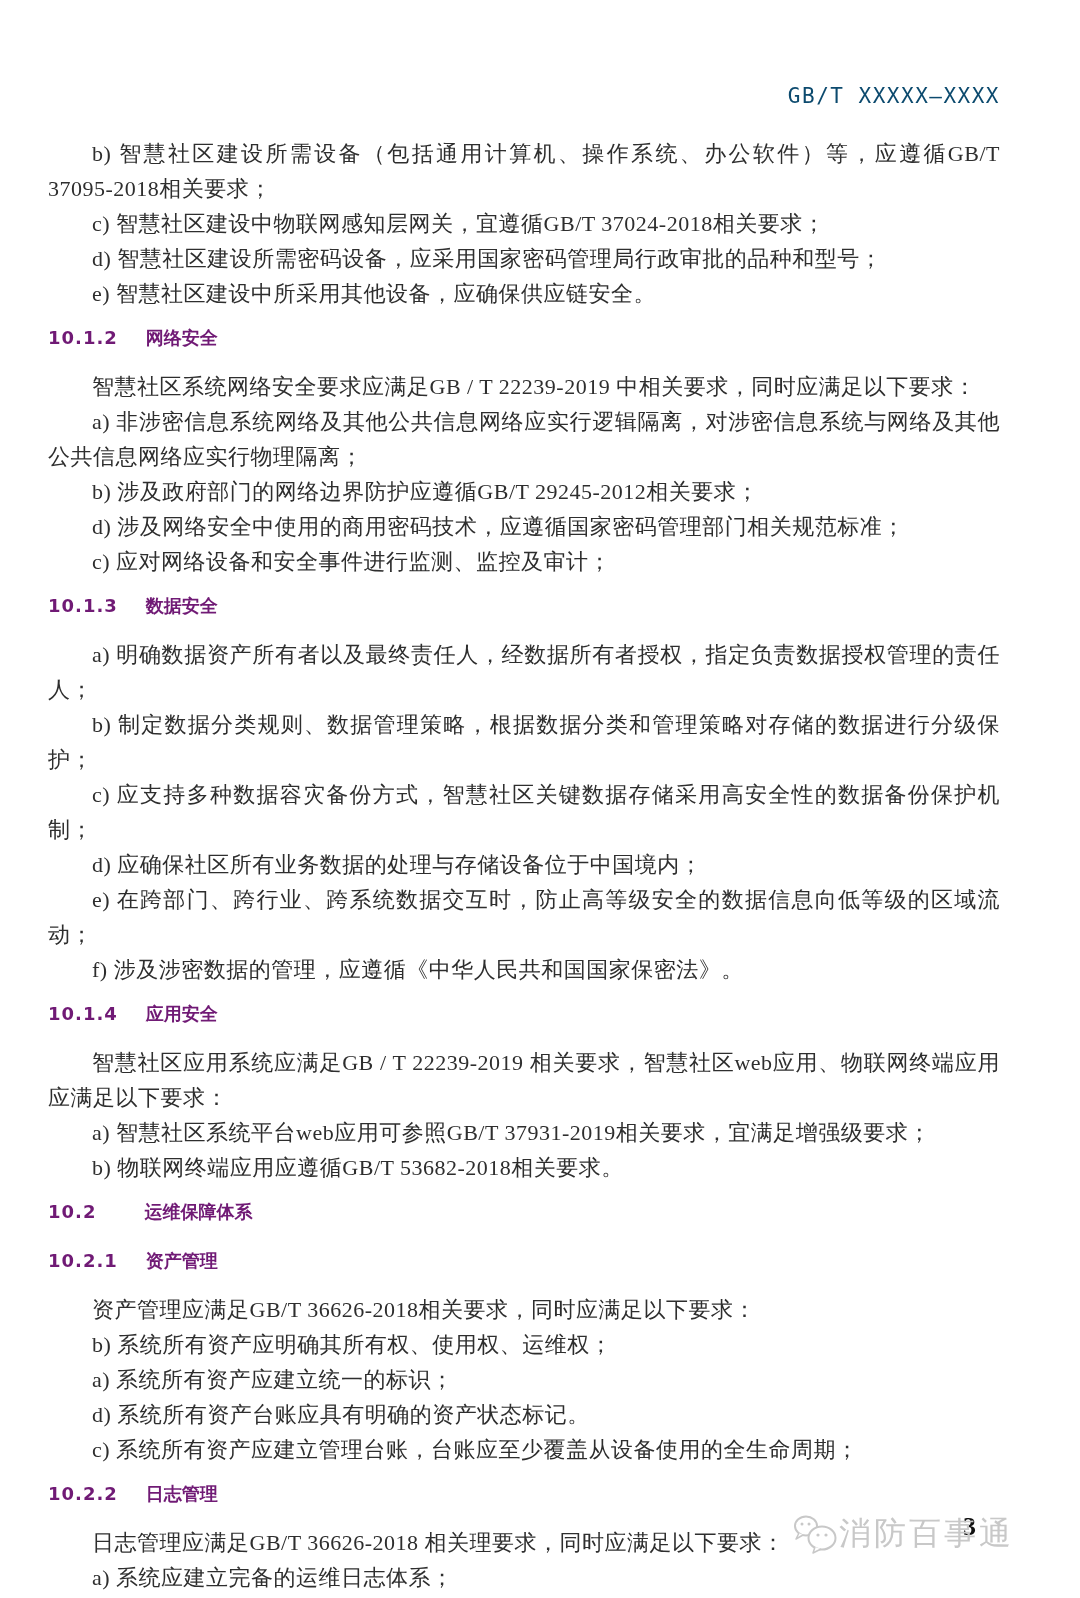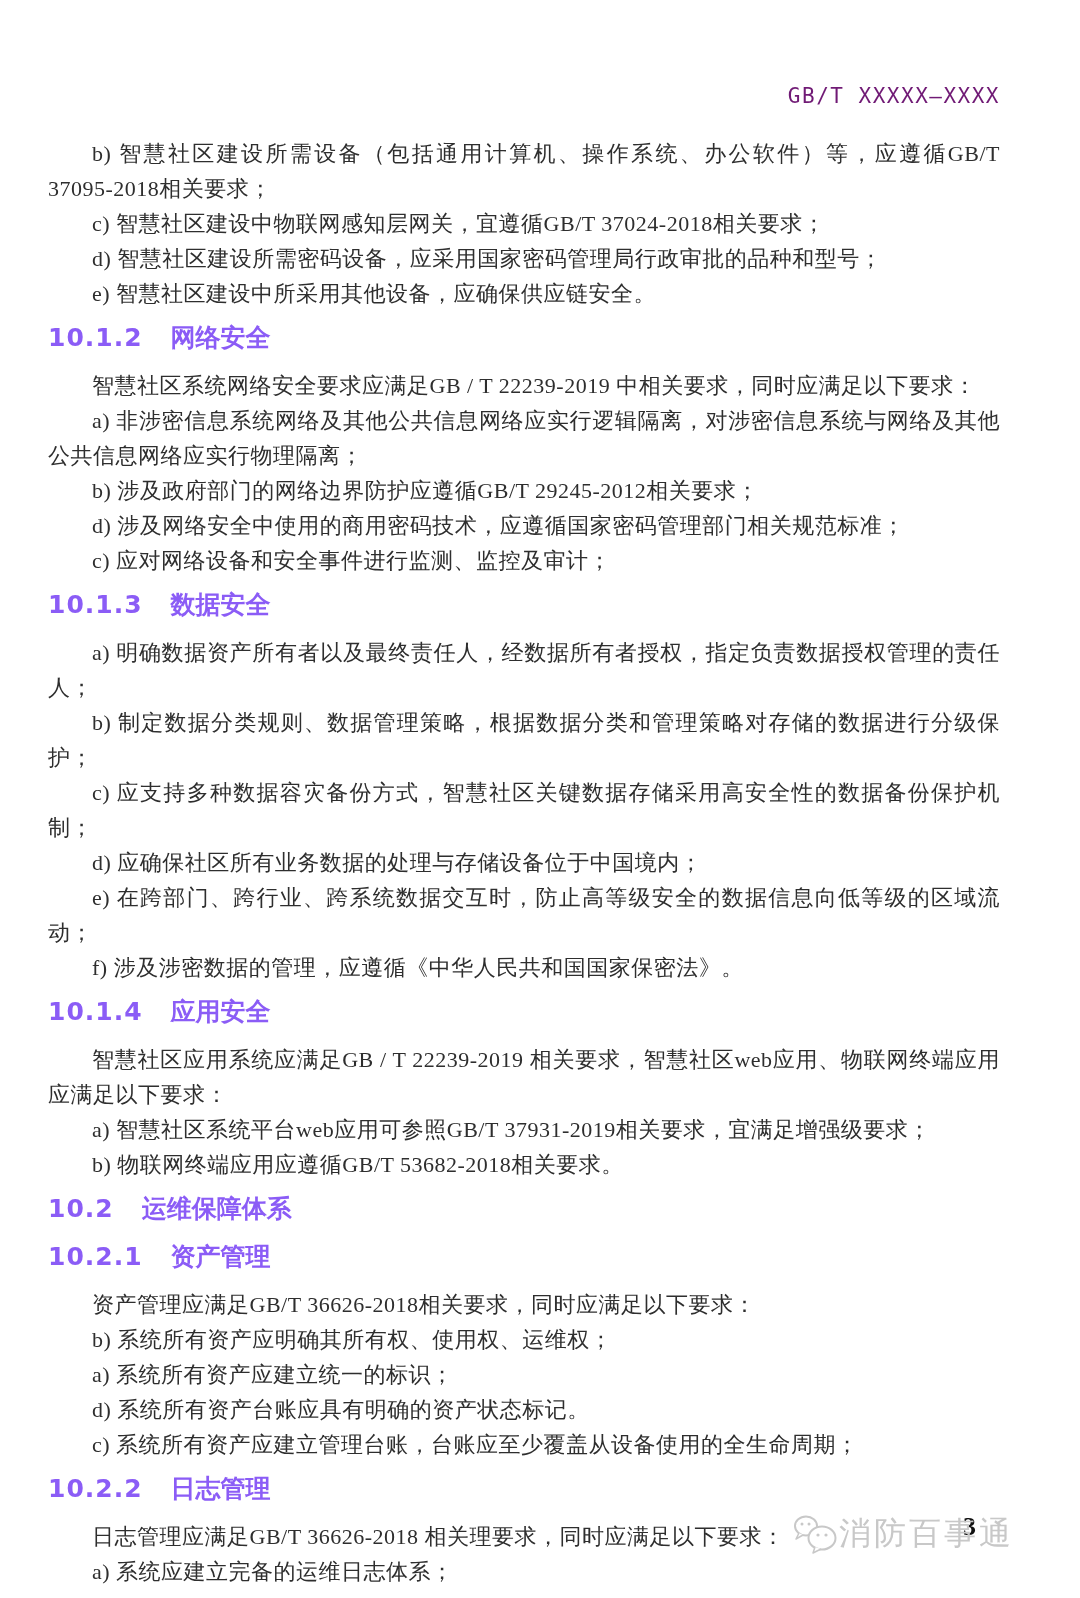--- a/index.html
+++ b/index.html
@@ -12,52 +12,52 @@
     font-family: "Liberation Serif", "DejaVu Serif", serif;
     color: #2e2e2e;
   }
   .page-header {
     position: absolute;
     top: 84px;
     right: 80px;
     font-family: "DejaVu Sans Mono", monospace;
     font-size: 21px;
     letter-spacing: 1.5px;
-    color: #701a75;
+    color: #0c4a6e;
     white-space: nowrap;
   }
   .content {
     position: absolute;
     left: 48px;
     top: 136px;
     width: 952px;
   }
   .content p {
     margin: 0;
     font-size: 22px;
     line-height: 35px;
     text-indent: 2em;
     text-align: justify;
     letter-spacing: 0.5px;
   }
   .heading {
     font-family: "Liberation Sans", "DejaVu Sans", sans-serif;
     font-weight: bold;
-    color: #8b5cf6;
-    font-size: 25px;
+    color: #701a75;
+    font-size: 18px;
     line-height: 35px;
     margin: 9px 0 13px 0;
     white-space: nowrap;
   }
   .heading .h-num {
     font-family: "DejaVu Sans", sans-serif;
     letter-spacing: 1px;
     margin-right: 28px;
   }
-  .heading.h2 .h-num { margin-right: 28px; }
+  .heading.h2 .h-num { margin-right: 48px; }
   .page-number {
     position: absolute;
     right: 104px;
     bottom: 56px;
     font-size: 26px;
     font-weight: bold;
     color: #111111;
     z-index: 1;
   }
   .watermark {

